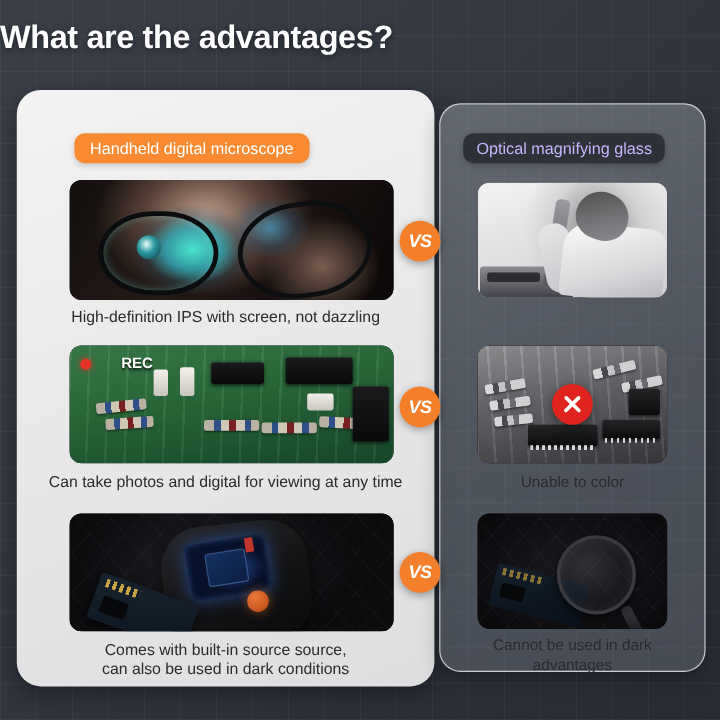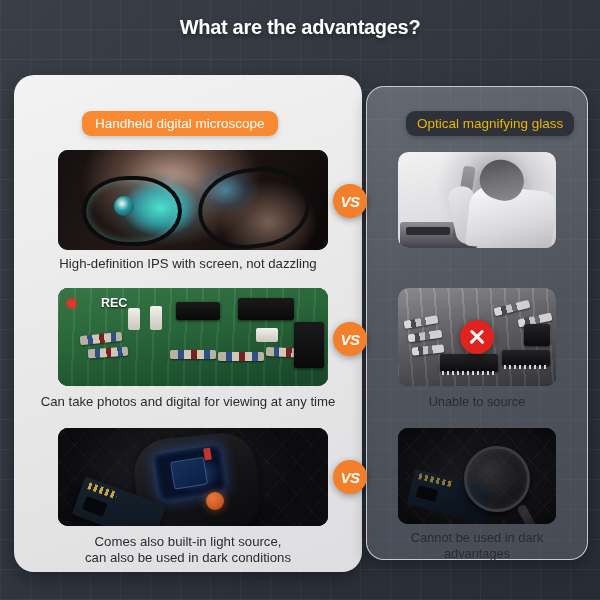--- a/index.html
+++ b/index.html
@@ -17,22 +17,22 @@
       repeating-linear-gradient(0deg, rgba(255,255,255,0.045) 0 1px, rgba(0,0,0,0) 1px 30px),
       repeating-linear-gradient(90deg, rgba(255,255,255,0.045) 0 1px, rgba(0,0,0,0) 1px 30px),
       linear-gradient(135deg, #3a3f47 0%, #323740 40%, #272b33 100%);
     overflow: hidden;
   }
 
   
   .page-title {
     position: absolute;
     top: 16px; left: 0; width: 600px;
-    text-align: center;
-    font-size: 20px;
+    text-align: left;
+    font-size: 27px;
     font-weight: bold;
     color: #ffffff;
     letter-spacing: -0.3px;
     text-shadow: 0 2px 5px rgba(0,0,0,.45);
   }
 
   
   .panel-left {
     position: absolute;
     left: 14px; top: 75px;
@@ -54,34 +54,33 @@
 
   
   .pill {
     position: absolute;
     border-radius: 9px;
     font-size: 13.5px;
     line-height: 25px;
     height: 25px;
     white-space: nowrap;
     text-align: center;
-    margin-left: 20px;
   }
   .pill-left {
     left: 62px; top: 111px;
     padding: 0 13px;
     background: #f98a32;
     color: #ffffff;
     box-shadow: 0 2px 5px rgba(0,0,0,.18);
   }
   .pill-right {
     left: 386px; top: 111px;
     padding: 0 11px;
     background: #2e3138;
-    color: #eab308;
+    color: #c4b5fd;
     box-shadow: 0 2px 5px rgba(0,0,0,.22);
   }
 
   
   .shot {
     position: absolute;
     border-radius: 10px;
     overflow: hidden;
     background: #0e1013;
   }
@@ -468,21 +467,21 @@
     <div class="art-device">
       <div class="device-body"></div>
       <div class="device-screen">
         <div class="inner"></div>
       </div>
       <div class="device-accent"></div>
       <div class="device-btn"></div>
       <div class="small-pcb"></div>
     </div>
   </div>
-  <div class="cap cap-l cap-l3">Comes also built-in light source,
+  <div class="cap cap-l cap-l3">Comes with built-in source source,
 can also be used in dark conditions</div>
 
   <div class="shot shot-r r1">
     <div class="art-fatigue">
       <div class="base"></div>
       <div class="scope"></div>
       <div class="arm"></div>
       <div class="torso"></div>
       <div class="head"></div>
     </div>
@@ -498,21 +497,21 @@
       <div class="gchip" style="left:42px; top:66px; width:58px; height:18px;">
         <div class="pins"></div>
       </div>
       <div class="gchip" style="left:104px; top:62px; width:48px; height:16px;">
         <div class="pins"></div>
       </div>
       <div class="gchip" style="left:126px; top:36px; width:26px; height:22px;"></div>
     </div>
     <div class="x-mark"></div>
   </div>
-  <div class="cap cap-r cap-r2">Unable to source</div>
+  <div class="cap cap-r cap-r2">Unable to color</div>
 
   <div class="shot shot-r r3">
     <div class="art-magnifier">
       <div class="mag-pcb"></div>
       <div class="mag-handle"></div>
       <div class="mag-lens"></div>
     </div>
   </div>
   <div class="cap cap-r cap-r3">Cannot be used in dark
 advantages</div>

